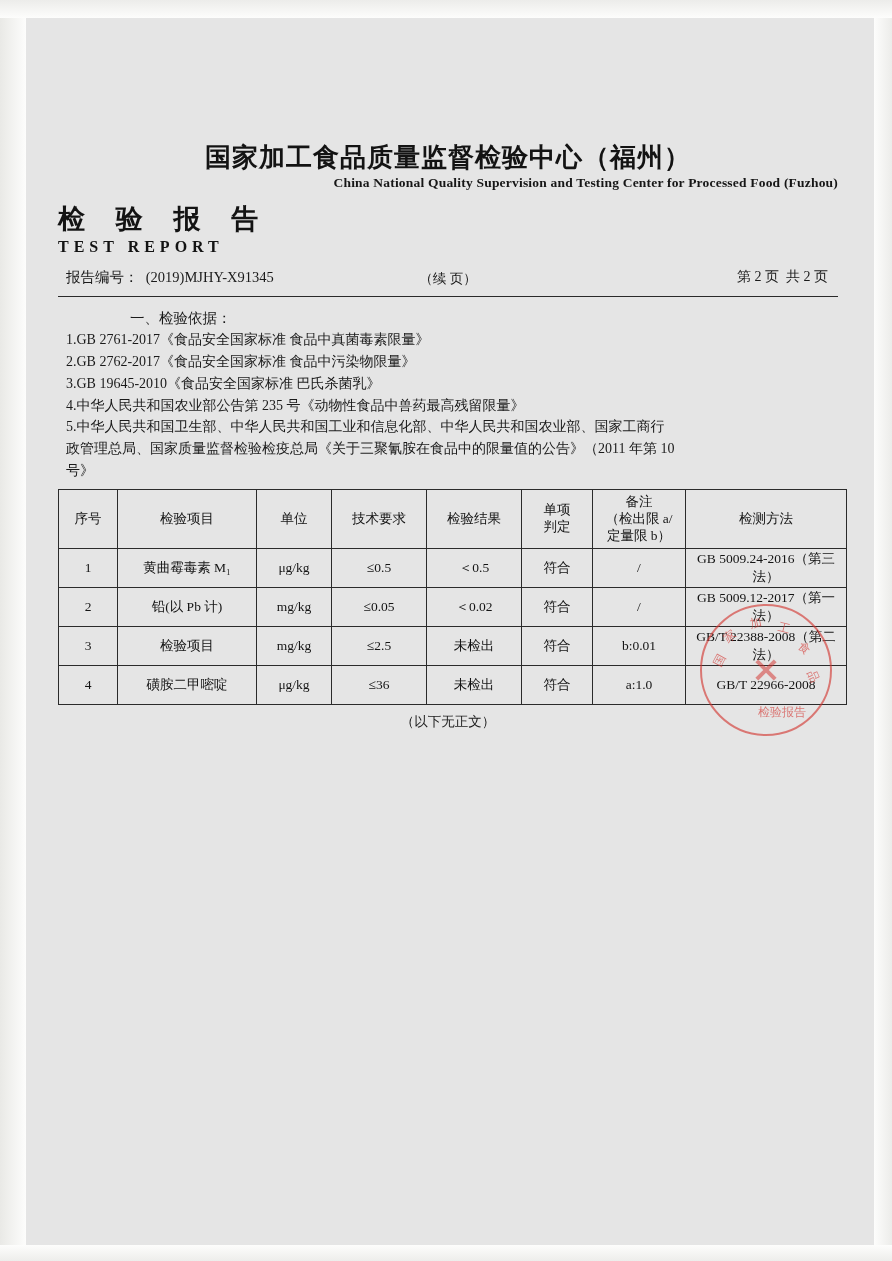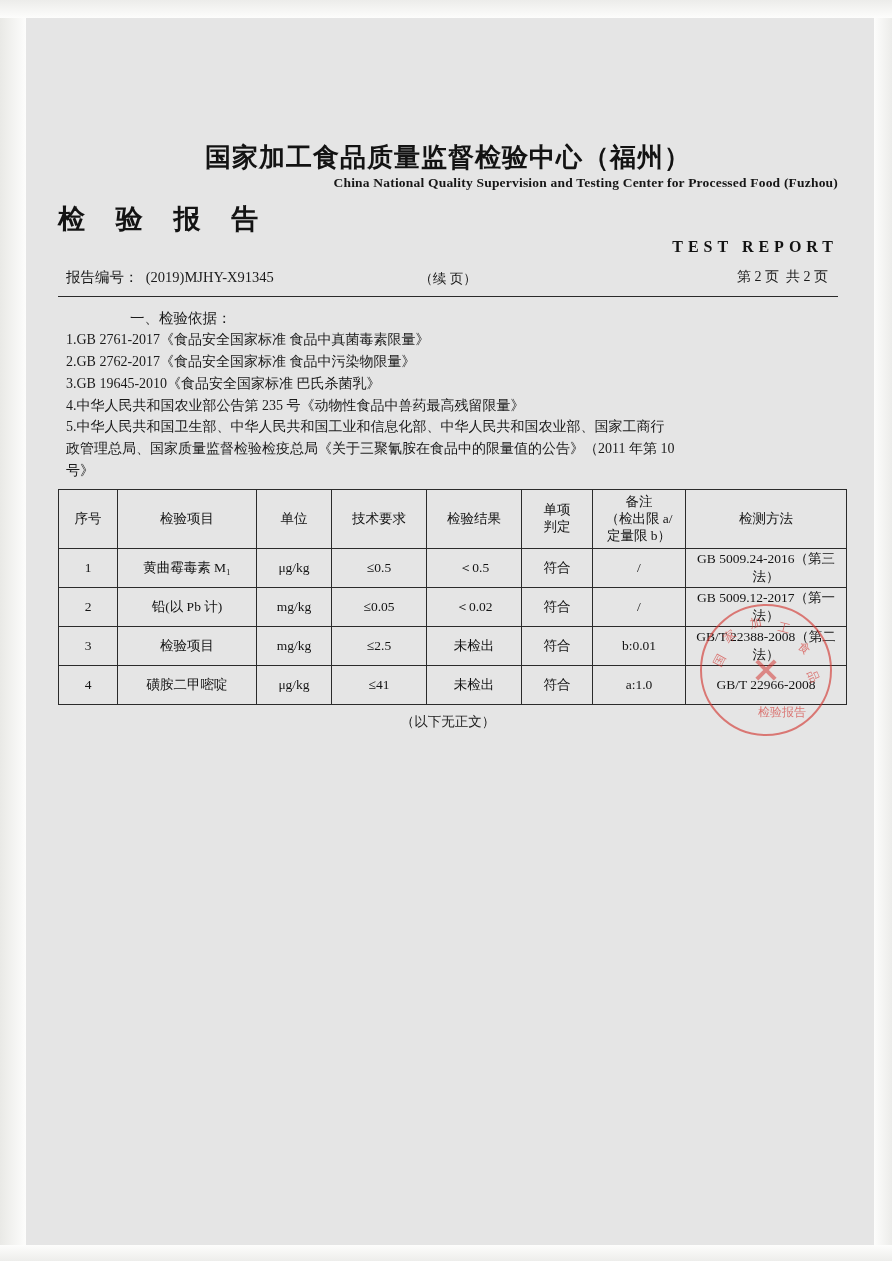--- a/index.html
+++ b/index.html
@@ -67,21 +67,21 @@
     color: #161616;
   }
   .report-cn {
     font-size: 27px;
     font-weight: bold;
     letter-spacing: 12px;
     margin-top: 10px;
     color: #131313;
   }
   .report-en {
-    text-align: right;
+    text-align: left;
     font-size: 16px;
     font-weight: bold;
     letter-spacing: 5px;
     margin-top: 1px;
     color: #131313;
   }
 
   .meta-row {
     position: relative;
     margin-top: 12px;
@@ -303,21 +303,21 @@
           <td>≤2.5</td>
           <td>未检出</td>
           <td>符合</td>
           <td>b:0.01</td>
           <td>GB/T 22388-2008（第二法）</td>
         </tr>
         <tr>
           <td>4</td>
           <td>磺胺二甲嘧啶</td>
           <td>μg/kg</td>
-          <td>≤41</td>
+          <td>≤36</td>
           <td>未检出</td>
           <td>符合</td>
           <td>a:1.0</td>
           <td>GB/T 22966-2008</td>
         </tr>
       </tbody>
     </table>
 
     <div class="note-line">（以下无正文）</div>
   </div>

